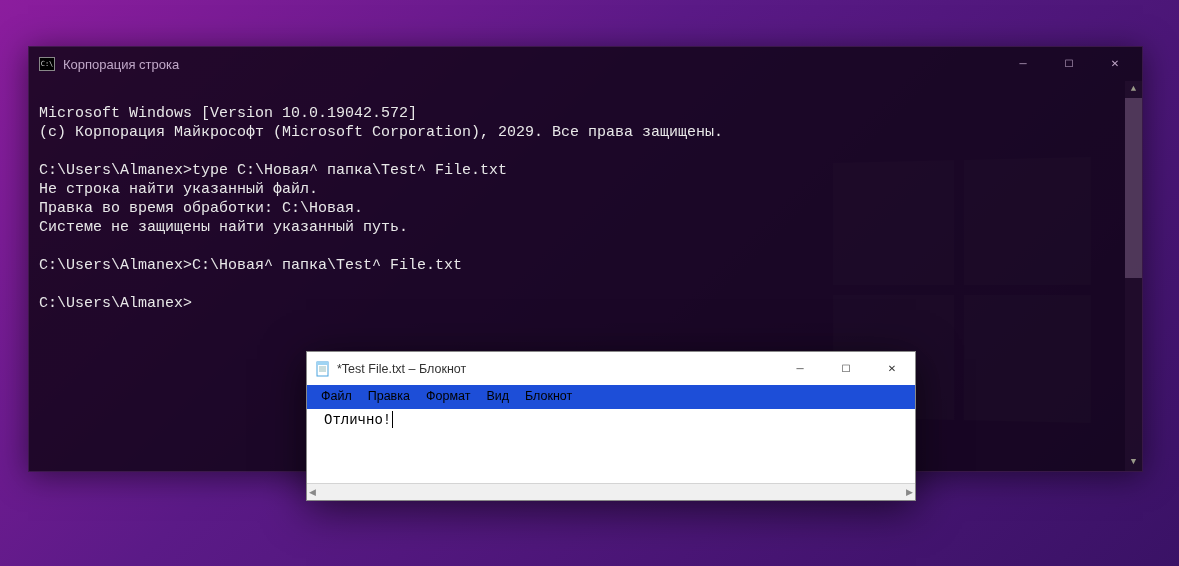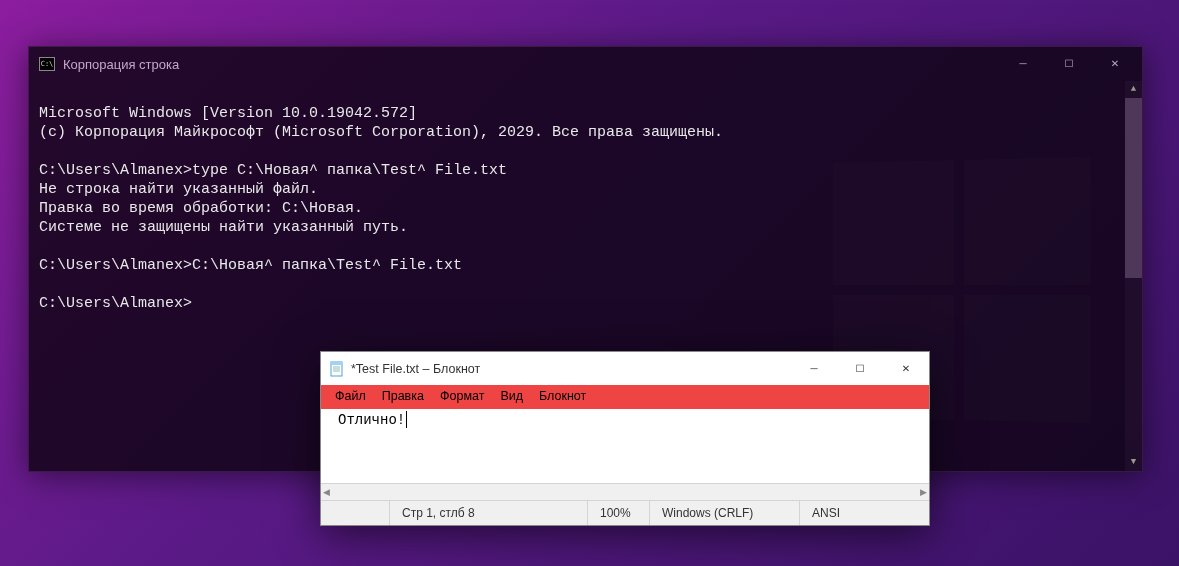--- a/index.html
+++ b/index.html
@@ -104,21 +104,21 @@
     }
     .cmd-scroll .thumb {
       background: rgba(150,120,160,0.4);
       height: 180px;
     }
     .cmd-scroll .track { flex: 1; }
 
     
     .np-window {
       position: absolute;
-      left: 320px;
+      left: 306px;
       top: 351px;
       width: 610px;
       background: #fff;
       border: 1px solid #888;
       box-shadow: 0 8px 40px rgba(0,0,0,0.6);
       display: flex;
       flex-direction: column;
     }
     .np-titlebar {
       height: 33px;
@@ -146,21 +146,21 @@
       cursor: pointer;
       color: #333;
     }
 
     .np-menu {
       display: flex;
       padding: 2px 6px 4px;
       gap: 0;
       font-size: 12.5px;
       color: #000;
-      background: #ef4444;
+      background: #1d4ed8;
     }
     .np-menu span {
       padding: 2px 8px;
       cursor: pointer;
     }
 
     .np-text {
       height: 74px;
       padding: 2px 17px;
       font-family: Consolas, 'Courier New', monospace;
@@ -288,20 +288,13 @@
     <span>Правка</span>
     <span>Формат</span>
     <span>Вид</span>
     <span>Блокнот</span>
   </div>
   <div class="np-text"><span>Отлично!</span><span class="np-caret"></span></div>
   <div class="np-hscroll">
     <span>◀</span>
     <span>▶</span>
   </div>
-  <div class="np-status">
-    <div class="cell lead"></div>
-    <div class="cell pos">Стр 1, стлб 8</div>
-    <div class="cell zoom">100%</div>
-    <div class="cell ln">Windows (CRLF)</div>
-    <div class="cell enc">ANSI</div>
-  </div>
 </div>
 
 </body></html>

